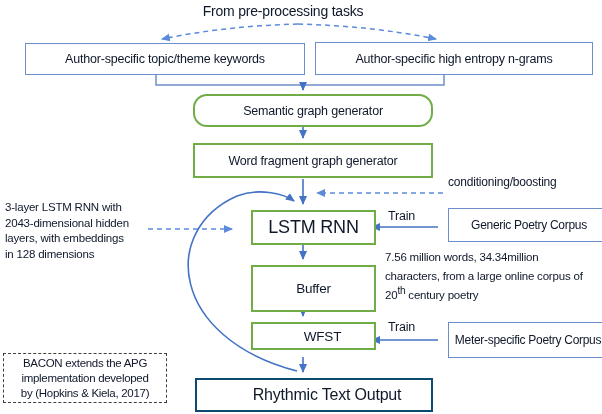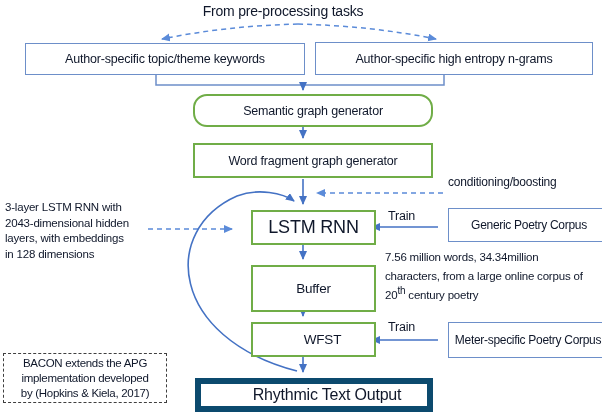--- a/index.html
+++ b/index.html
@@ -8,21 +8,21 @@
     font-family:"Liberation Sans","DejaVu Sans",sans-serif;color:#0f172a;
   }
   .canvas svg{position:absolute;left:0;top:0;}
   .box{
     position:absolute;box-sizing:border-box;background:#ffffff;
     display:flex;align-items:center;justify-content:center;text-align:center;
     font-size:12.5px;letter-spacing:-0.2px;white-space:nowrap;margin-left:10px;
   }
   .blue{border:1.5px solid #6d8fc9;}
   .green{border:2px solid #70ad47;}
-  .darkblue{border:6px solid #0c4a6e;padding-left:26px;}
+  .darkblue{border:2px solid #0c4a6e;padding-left:26px;}
   .note{position:absolute;letter-spacing:-0.2px;}
   .title{position:absolute;text-align:center;font-size:14px;letter-spacing:-0.2px;}
   .dashedbox{
     position:absolute;box-sizing:border-box;border:1.5px dashed #3f3f3f;background:#ffffff;
     display:flex;flex-direction:column;align-items:center;justify-content:center;
     font-size:11.5px;line-height:15px;text-align:left;letter-spacing:-0.3px;white-space:nowrap;
   }
   sup{font-size:10px;vertical-align:super;line-height:0;}
 </style>
 </head>
@@ -63,21 +63,21 @@
 
   <div class="title" style="left:171px;top:3px;width:224px;">From pre-processing tasks</div>
 
   <div class="box blue" style="left:15px;top:43px;width:280px;height:32px;">Author-specific topic/theme keywords</div>
   <div class="box blue" style="left:305px;top:42px;width:278px;height:33px;">Author-specific high entropy n-grams</div>
 
   <div class="box green" style="left:183px;top:94px;width:240px;height:33px;border-radius:14px;">Semantic graph generator</div>
   <div class="box green" style="left:183px;top:143px;width:240px;height:35px;">Word fragment graph generator</div>
   <div class="box green" style="left:241px;top:210px;width:125px;height:35px;font-size:18px;">LSTM RNN</div>
   <div class="box green" style="left:241px;top:265px;width:125px;height:47px;font-size:13.5px;">Buffer</div>
-  <div class="box green" style="left:241px;top:322px;width:125px;height:35px;font-size:13.5px;padding-left:18px;">WFST</div>
+  <div class="box green" style="left:241px;top:322px;width:125px;height:28px;font-size:13.5px;padding-left:18px;">WFST</div>
 
   <div class="box darkblue" style="left:185px;top:378px;width:238px;height:34px;font-size:16px;">Rhythmic Text Output</div>
 
   <div class="box blue" style="left:438px;top:208px;width:162px;height:34px;font-size:12px;letter-spacing:-0.3px;">Generic Poetry Corpus</div>
   <div class="box blue" style="left:438px;top:322px;width:160px;height:36px;font-size:12px;letter-spacing:-0.3px;">Meter-specific Poetry Corpus</div>
 
   <div class="note" style="left:388px;top:209px;font-size:12.5px;">Train</div>
   <div class="note" style="left:388px;top:320px;font-size:12.5px;">Train</div>
 
   <div class="note" style="left:448px;top:175px;font-size:12px;line-height:14px;">

